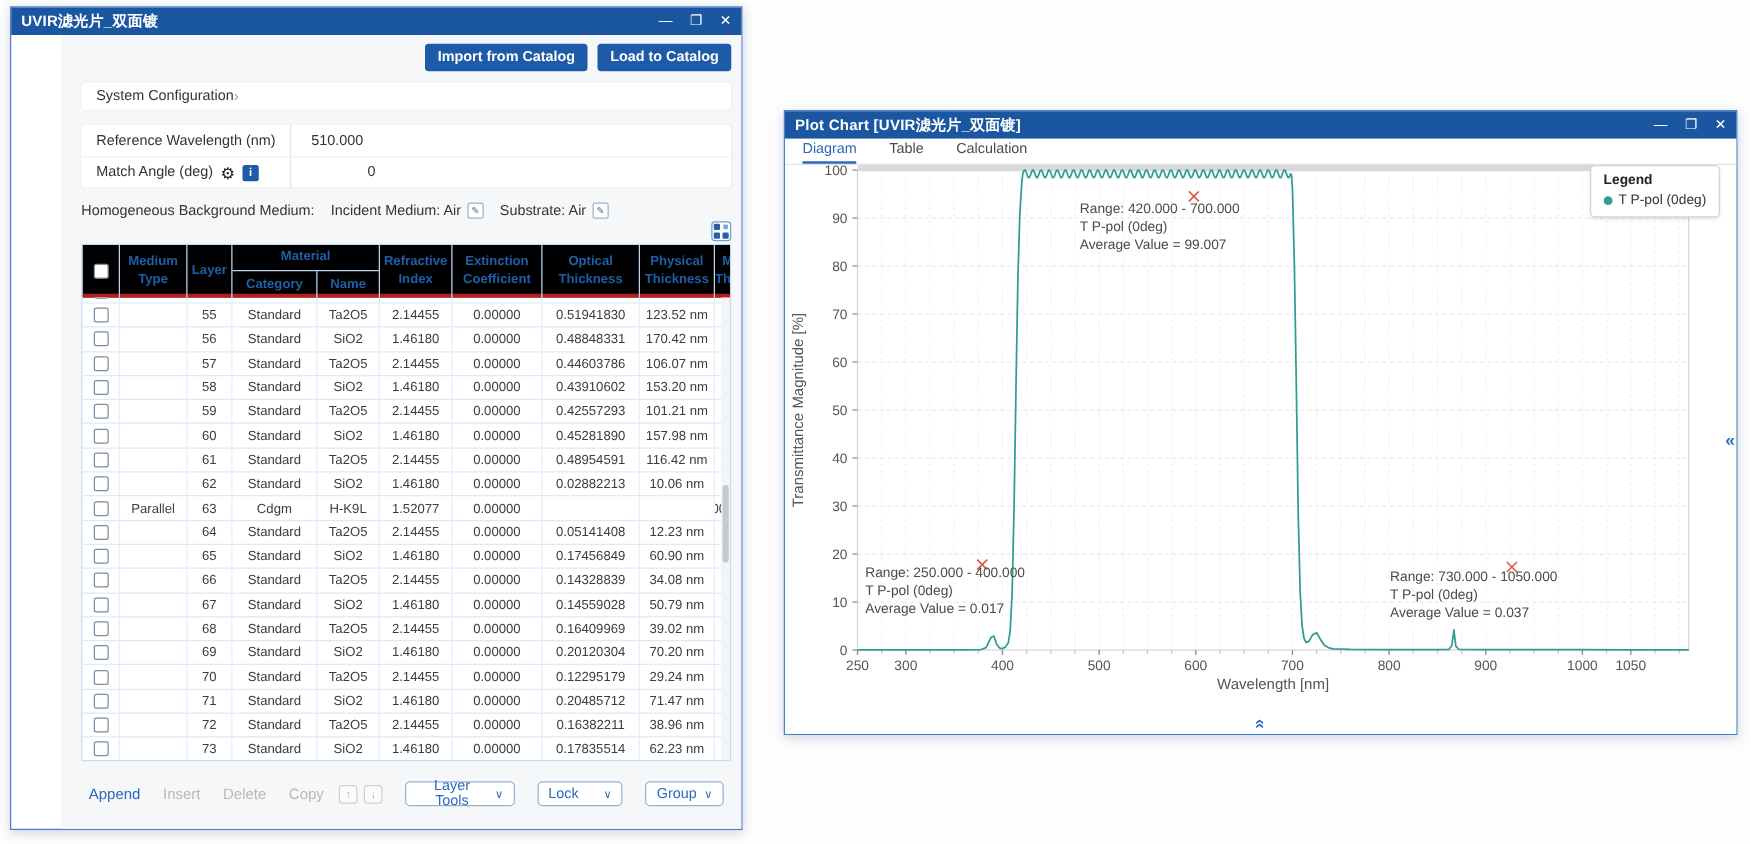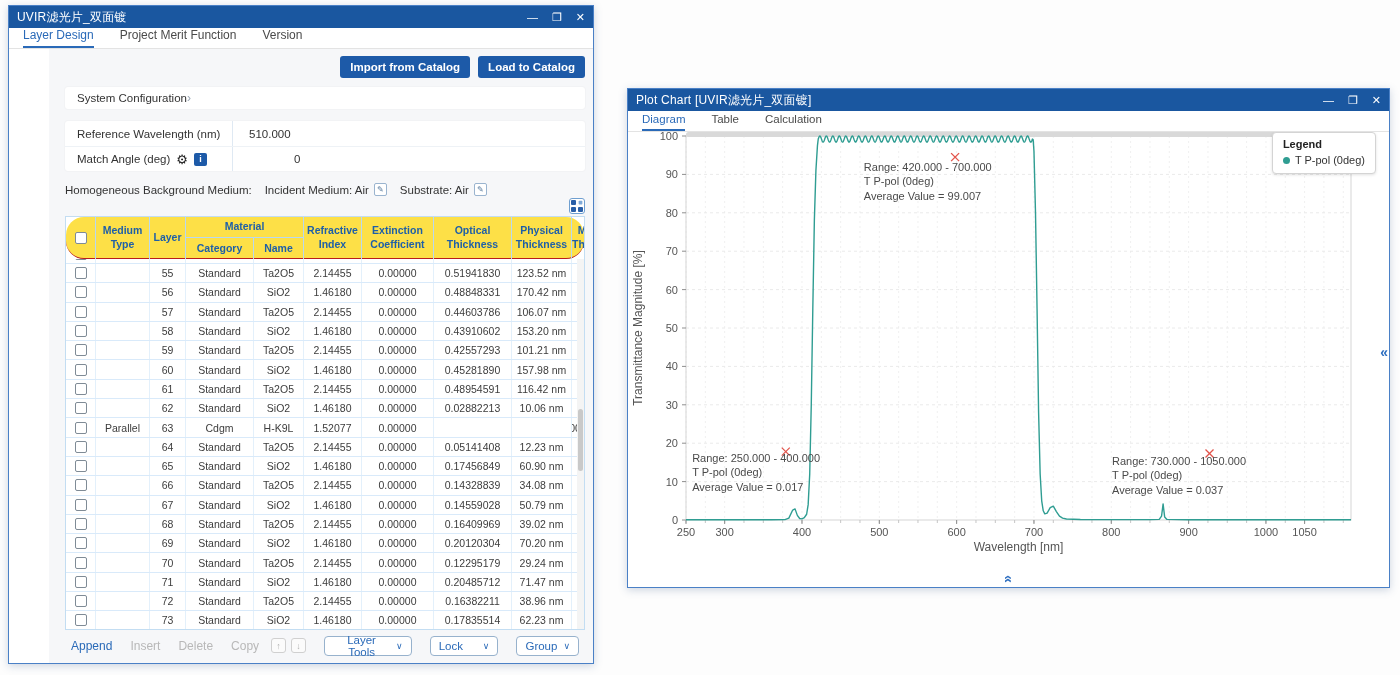--- a/index.html
+++ b/index.html
@@ -3,21 +3,21 @@
 <meta charset="utf-8">
 <style>
   * { box-sizing: border-box; margin: 0; padding: 0; }
   html,body { background:#fff; }
   body { font-family: "Liberation Sans", sans-serif; width:1400px; height:675px; overflow:hidden; }
   .desktop { position:relative; width:1400px; height:675px; background:#fdfdfd; }
 
   
   .window { position:absolute; background:#fff; border:1px solid #4a80c6; box-shadow:0 2px 8px rgba(60,90,140,.25); display:flex; flex-direction:column; }
   .titlebar { height:22px; background:#1a57a0; color:#fff; display:flex; align-items:center; padding:0 8px; flex:0 0 auto; }
-  .titlebar .title { font-size:12px; font-weight:normal; letter-spacing:.2px; }
+  .titlebar .title { font-size:12px; font-weight:bold; letter-spacing:.2px; }
   .titlebar .controls { margin-left:auto; display:flex; gap:14px; align-items:center; }
   .titlebar .controls span { font-size:11px; line-height:1; cursor:default; }
   .tabbar { height:21px; background:#fff; border-bottom:1px solid #e3e3e3; display:flex; align-items:flex-end; gap:26px; padding:0 14px; flex:0 0 auto; }
   .tab { font-size:12px; color:#4a4a4a; padding-bottom:4px; border-bottom:2px solid transparent; white-space:nowrap; }
   .tab.active { color:#2a6ab8; border-bottom-color:#2a6ab8; }
 
   
   #win-left { left:8px; top:5px; width:586px; height:659px; }
   .left-body { flex:1; background:#f6f7f9; padding:0 8px 0 16px; display:flex; flex-direction:column; overflow:hidden;margin-left:40px; }
   .catalog-row { display:flex; justify-content:flex-end; gap:8px; margin:7px 0 9px; }
@@ -37,21 +37,21 @@
   .bgmedium .seg { margin-left:8px; }
   .edit-ic { width:13px; height:13px; border:1px solid #9ab4cf; border-radius:2px; display:inline-flex; align-items:center; justify-content:center; font-size:8px; color:#5a7da0; background:#fff; }
   .gridicon-row { display:flex; justify-content:flex-end; margin:0 0 2px; }
   .grid-ic { width:16px; height:16px; border:1.5px solid #6f9fd0; border-radius:3px; background:#fff; display:grid; grid-template-columns:5px 5px; grid-template-rows:5px 5px; gap:1.5px; align-content:center; justify-content:center; }
   .grid-ic i { background:#2a5fa8; border-radius:1px; }
   .grid-ic i.lite { background:#7fa9d8; transform:scale(.75); }
 
   
   .ltable { background:#fff; border:1px solid #c3ddf2; position:relative; flex:0 0 auto; height:414px; overflow:hidden; }
   .tgrid { display:grid; grid-template-columns:30px 54px 36px 68px 50px 58px 72px 78px 60px 1fr; }
-  .thead { background:#fde047; color:#1e5fa8; font-weight:bold; font-size:10.5px; height:42px; border-bottom:1px solid #b91c1c;border-radius:18px; }
+  .thead { background:#000000; color:#1e5fa8; font-weight:bold; font-size:10.5px; height:42px; border-bottom:3px solid #b91c1c; }
   .thead .hc { display:flex; flex-direction:column; align-items:center; justify-content:center; line-height:1.3; border-right:1px solid #b9d8f0; grid-row:1 / span 2; }
   .thead { grid-template-rows:21px 21px; }
   .thead .mat { grid-row:1; grid-column:4 / span 2; border-bottom:1px solid #b9d8f0; }
   .thead .sub { grid-row:2; }
   .thead .hc:last-child { border-right:none; }
   .cbx { width:12px; height:12px; border:1.5px solid #7f8b96; border-radius:2px; background:#fff; }
   .partial { height:5px; overflow:hidden; }
   .partial .trow { transform:translateY(-14px); }
   .trow { height:19.3px; font-size:10.5px; color:#3c3c3c; border-bottom:1px solid #d9eafa; }
   .trow .tc { display:flex; align-items:center; justify-content:center; border-right:1px solid #e3f0fb; overflow:hidden; white-space:nowrap; }
@@ -87,25 +87,20 @@
 
   <section class="window" id="win-left">
     <header class="titlebar">
       <span class="title">UVIR滤光片_双面镀</span>
       <span class="controls">
         <span>—</span>
         <span>❐</span>
         <span>✕</span>
       </span>
     </header>
-    <nav class="tabbar">
-      <span class="tab active">Layer Design</span>
-      <span class="tab">Project Merit Function</span>
-      <span class="tab">Version</span>
-    </nav>
     <div class="left-body">
       <div class="catalog-row">
         <button class="btn-primary">Import from Catalog</button>
         <button class="btn-primary">Load to Catalog</button>
       </div>
       <div class="card sysconfig">
         <span class="lbl">System Configuration</span>
         <span class="chev">›</span>
       </div>
       <div class="card settings">

